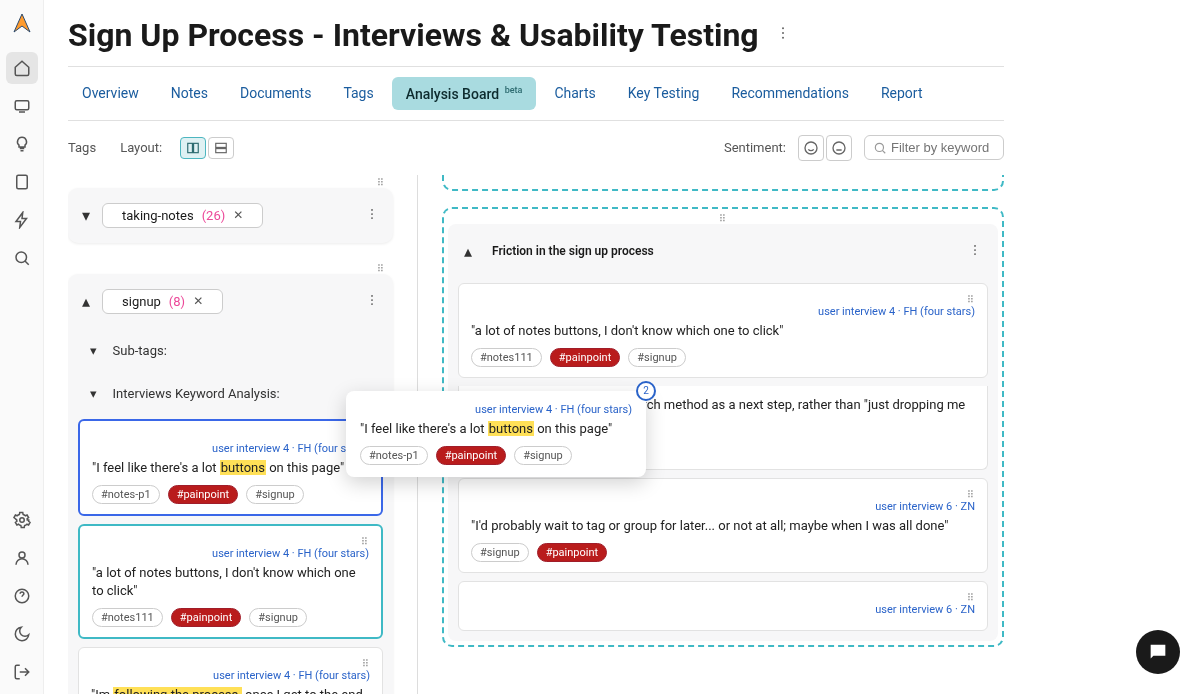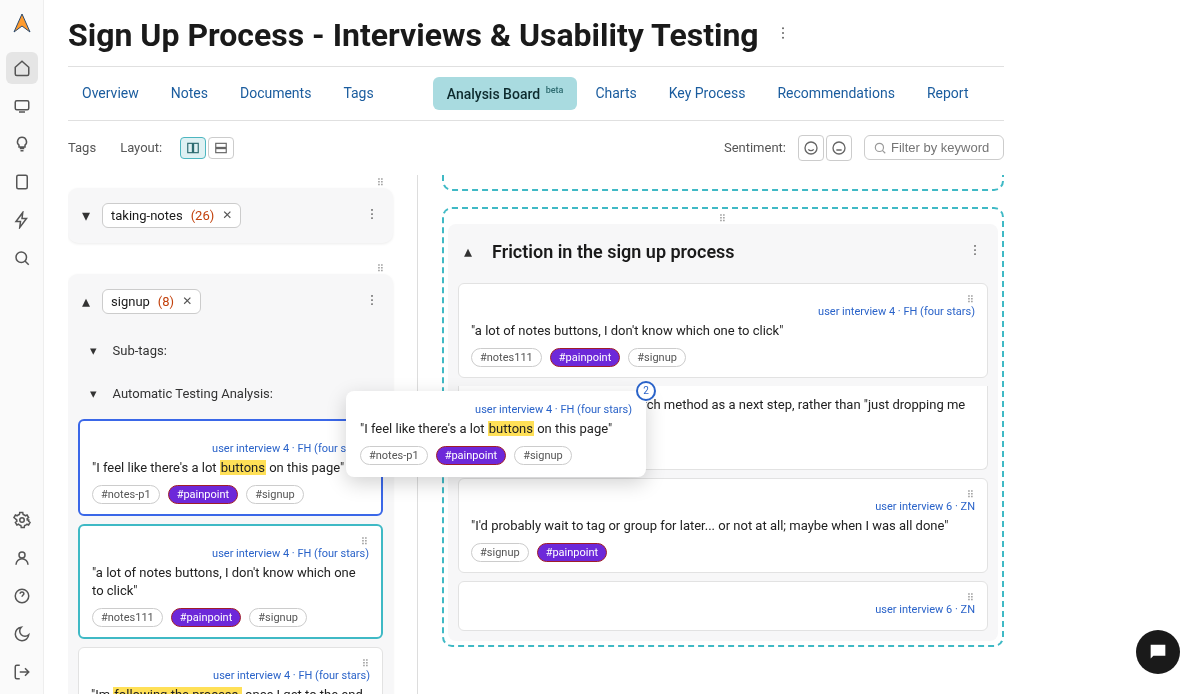--- a/index.html
+++ b/index.html
@@ -10,62 +10,62 @@
 .rail-icon { width: 32px; height: 32px; display:flex; align-items:center; justify-content:center; border-radius:6px; margin-bottom:6px; color:#555; cursor:pointer; }
 .rail-icon.active { background:#e5e5e5; }
 .rail-spacer { flex:1; }
 .main { flex:1; display:flex; flex-direction:column; padding: 16px 24px 0 24px; overflow:hidden;}
 .title-row { display:flex; align-items:center; gap:12px; }
 .title { font-size: 32px; font-weight:700; }
 .title-menu { color:#666; cursor:pointer; padding:4px;}
 .hr { border:none; border-top:1px solid #e0e0e0; margin-top:12px;}
 .tabs { display:flex; gap:4px; padding:10px 0; border-bottom:1px solid #e0e0e0;}
 .tab { padding:8px 14px; font-size:14px; color:#1a5c9e; border-radius:6px; cursor:pointer;}
-.tab.active { background:#a9dbe0; color:#0d2b2e; font-weight:500;margin-left:41px;}
+.tab.active { background:#a9dbe0; color:#0d2b2e; font-weight:500;}
 .tab sup { font-size:9px; margin-left:2px; color:#2d6b70;}
 .controls { display:flex; align-items:center; padding:14px 0; gap:12px; font-size:13px; color:#555;}
 .tag-filter { display:inline-flex; align-items:center; border:1px solid #ccc; border-radius:6px; padding:4px 8px; background:#fafafa; cursor:pointer; gap:6px; color:#333;}
 .tag-filter svg { color:#666; }
 .controls-mid { margin-left:auto;}
 .layout-btns { display:inline-flex; border:0; gap:2px; margin-left:6px;}
 .layout-btn { width:26px; height:22px; display:flex; align-items:center; justify-content:center; border:1px solid #ccc; border-radius:4px; cursor:pointer; color:#666;}
 .layout-btn.active { background:#dff1f3; border-color:#4db6c0; color:#2d6b70;}
 .sent-btns { display:inline-flex; gap:2px;}
 .sent-btn { width:26px; height:26px; display:flex;align-items:center;justify-content:center; border:1px solid #ccc; border-radius:4px; cursor:pointer; color:#666;}
 .search-box { display:flex; align-items:center; border:1px solid #ccc; border-radius:6px; padding:4px 8px; color:#999; font-size:13px; width:140px;}
 .search-box input { border:none; outline:none; font-size:13px; width:100px; margin-left:4px; color:#333;}
 .board { flex:1; display:flex; gap:0; overflow:hidden; position:relative;}
 .col-left { width:350px; padding-right:24px; position:relative; border-right:1px solid #ddd;}
 .col-right { flex:1; padding-left:24px; overflow:hidden; position:relative;}
 .grip-h { color:#999; font-size:10px; letter-spacing:1px; cursor:grab; text-align:center;}
 .panel { background:#f7f7f8; border-radius:10px; box-shadow:0 1px 3px rgba(0,0,0,.08);}
 .panel-header { display:flex; align-items:center; padding:14px 10px; gap:8px; position:relative;}
 .chev { cursor:pointer; color:#333; padding:4px;}
-.chip { display:inline-flex; align-items:center; gap:8px; border:1px solid #ccc; background:#fff; border-radius:6px; padding:4px 8px; font-size:13px;}
-.chip .count { color:#c2410c;}
+.chip { display:inline-flex; align-items:center; gap:8px; border:1px solid #ccc; background:#fff; border-radius:6px; padding:4px 19px; font-size:13px;}
+.chip .count { color:#ec4899;}
 .chip-x { cursor:pointer; color:#555; font-size:12px;}
 .kebab { cursor:pointer; color:#555; padding:4px; margin-left:auto;}
 .subsection { display:flex; align-items:center; gap:12px; padding:10px 18px; font-size:13px; color:#333;}
 .notes-container { padding: 4px 10px 12px 10px; display:flex; flex-direction:column; gap:8px;}
 .note { background:#fff; border:1px solid #e2e2e2; border-radius:6px; padding:10px 12px; position:relative;}
 .note.sel-blue { border:2px solid #3a67e8;}
 .note.sel-teal { border:2px solid #3fb9c5;}
 .note-grip { color:#999; font-size:10px; letter-spacing:1px; cursor:grab;}
 .note-header { display:flex; justify-content:flex-end;}
 .note-source { font-size:11px; color:#2a63c9; margin-bottom:4px;text-align:right;}
 .note-quote { font-size:13px; color:#222; margin-bottom:8px; line-height:1.4;}
 .hl { background:#ffe057; padding:0 1px;}
 .tags-row { display:flex; gap:8px; flex-wrap:wrap;}
 .tag-pill { font-size:11px; border:1px solid #ccc; border-radius:12px; padding:2px 8px; color:#555; background:#fff;}
-.tag-pill.red { background:#6d28d9; border-color:#a01d2a; color:#fff;text-align:center;}
+.tag-pill.red { background:#b91c1c; border-color:#a01d2a; color:#fff;text-align:center;}
 .tag-pill.purple { background:#6a3de8; border-color:#6a3de8; color:#fff;}
 .right-panel { border:2px dashed #3fb9c5; border-radius:10px; padding:4px; margin-top:4px; position:relative;}
 .right-inner { background:#f7f7f8; border-radius:8px; }
 .insight-header { display:flex; align-items:center; padding:14px 12px; gap:16px;}
-.insight-title { font-size:18px; font-weight:600;}
+.insight-title { font-size:12px; font-weight:600;}
 .right-notes { padding:4px 10px 10px 10px; display:flex; flex-direction:column; gap:8px; max-height:380px; overflow:hidden;}
 .step-badge { width:20px; height:20px; border:2px solid #2a63c9; border-radius:50%; font-size:10px; display:flex;align-items:center;justify-content:center; color:#2a63c9; background:#fff; position:absolute; left:50%; transform:translateX(-50%); z-index:3;}
 .float-card { position:absolute; background:#fff; border-radius:8px; box-shadow:0 6px 20px rgba(0,0,0,.18); padding:12px 14px; width:300px; z-index:5;}
 .intercom { position:fixed; right:20px; bottom:20px; width:44px; height:44px; background:#1a1a1a; border-radius:50%; display:flex; align-items:center; justify-content:center; color:#fff; cursor:pointer;}
 .top-dash { border:2px dashed #3fb9c5; border-top:none; border-bottom-left-radius:10px; border-bottom-right-radius:10px; height:20px; position:absolute; top:-4px; left:24px; right:0;}
 .panel-wrap { margin-bottom:18px; }
 .panel-grip-top { text-align:right; padding:2px 8px 0 0; color:#999; font-size:10px; letter-spacing:1px;}
 .ricon { width:18px; height:18px; }
 .note-partial { background:#fff; border:1px solid #e2e2e2; border-top:none; border-radius:0 0 6px 6px; padding:10px 12px; position:relative;}
 </style>
@@ -154,21 +154,21 @@
       </div>
     </div>
     <hr class="hr">
     <div class="tabs">
       <div class="tab">Overview</div>
       <div class="tab">Notes</div>
       <div class="tab">Documents</div>
       <div class="tab">Tags</div>
       <div class="tab active"><span>Analysis Board</span> <sup>beta</sup></div>
       <div class="tab">Charts</div>
-      <div class="tab">Key Process</div>
+      <div class="tab">Key Testing</div>
       <div class="tab">Recommendations</div>
       <div class="tab">Report</div>
     </div>
 
     <div class="controls">
       <span>Tags</span>
       <div class="controls-mid"></div>
       <span>Layout:</span>
       <div class="layout-btns">
         <div class="layout-btn active">
@@ -249,21 +249,21 @@
                     <circle cx="12" cy="19" r="1.5"></circle>
                   </svg>
               </span>
             </div>
             <div class="subsection">
                 <span class="chev">▾</span>
                 <span>Sub-tags:</span>
               </div>
             <div class="subsection">
                 <span class="chev">▾</span>
-                <span>Automatic Testing Analysis:</span>
+                <span>Interviews Keyword Analysis:</span>
               </div>
             <div class="notes-container" id="left-notes">
                 <div class="note sel-blue">
                   <div class="note-header">
                     <span class="note-grip">⠿</span>
                   </div>
                   <div class="note-source">user interview 4 · FH (four stars)</div>
                   <div class="note-quote">"I feel like there's a lot <span class="hl">buttons</span> on this page"</div>
                   <div class="tags-row">
                     <span class="tag-pill ">#notes-p1</span>

